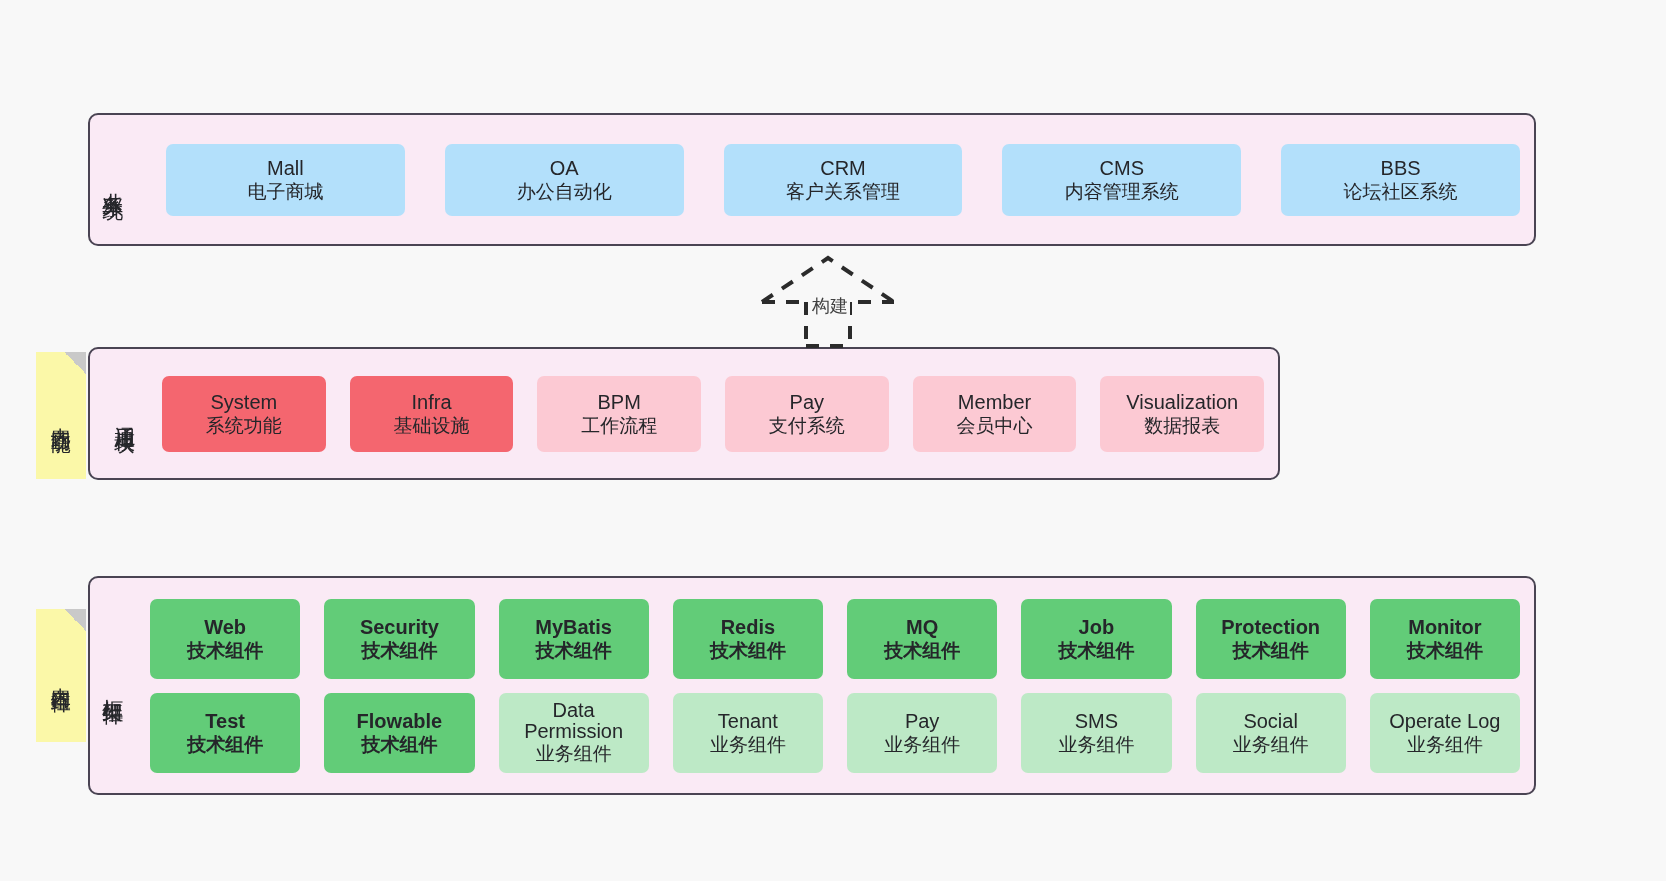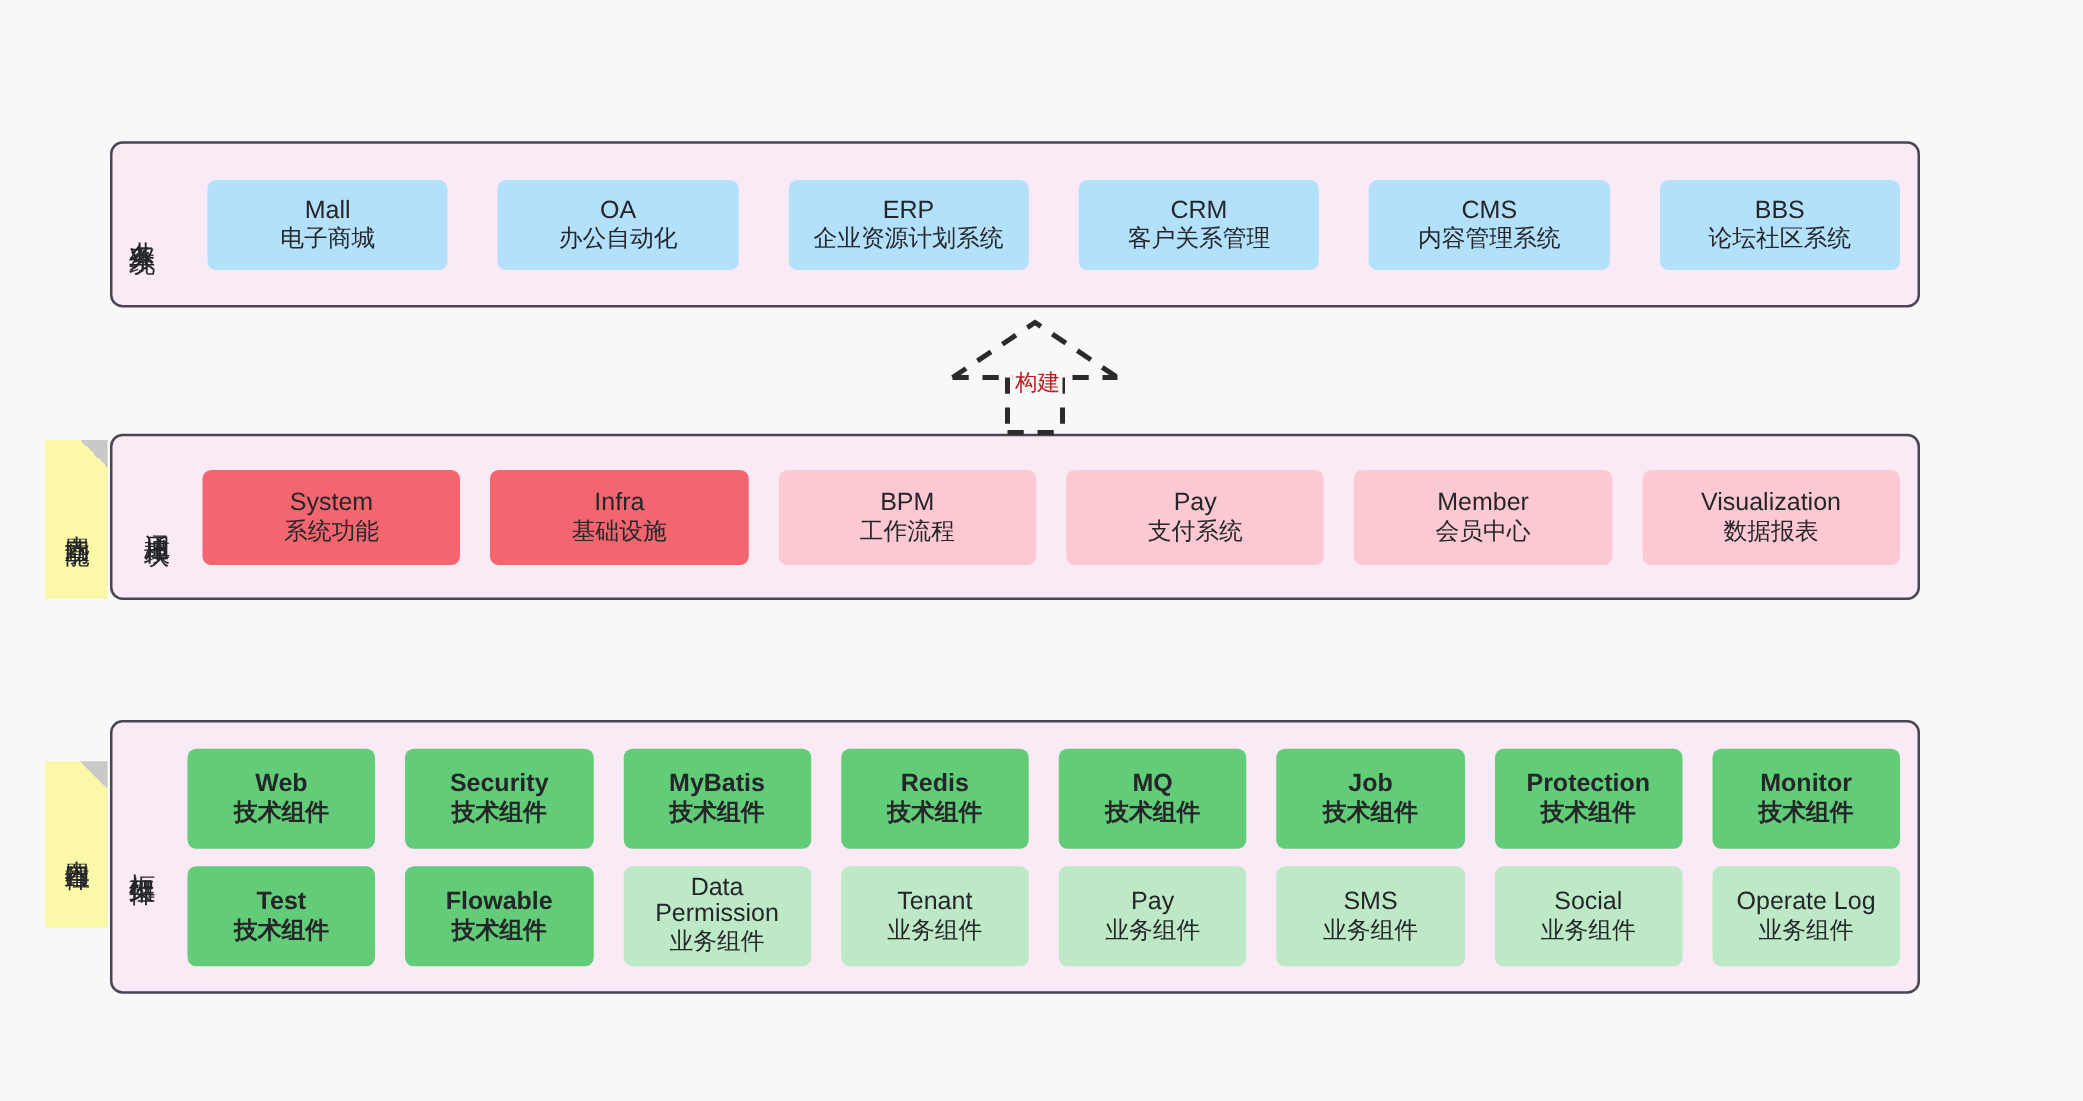--- a/index.html
+++ b/index.html
@@ -100,21 +100,21 @@
   }
 
   
   .connector { position: absolute; z-index: 3; }
   .connector svg { display: block; overflow: visible; }
   .connector .conn-label {
     position: absolute;
     left: 50%;
     transform: translateX(-50%);
     font-size: 18px;
-    color: #b91c1c;
+    color: #404040;
     background: #f8f8f8;
     padding: 0 2px;
     white-space: nowrap;
     font-family: Liberation Serif, serif;
   }
 </style>
 </head>
 <body>
 
 <div id="stage">
@@ -123,24 +123,20 @@
     <div class="band-title">业务系统</div>
     <div class="band-body">
       <div class="row">
         <div class="cell c-blue" style="height:72px;">
           <div class="t1">Mall</div>
           <div class="t2">电子商城</div>
         </div>
         <div class="cell c-blue" style="height:72px;">
           <div class="t1">OA</div>
           <div class="t2">办公自动化</div>
-        </div>
-        <div class="cell c-blue" style="height:72px;">
-          <div class="t1">ERP</div>
-          <div class="t2">企业资源计划系统</div>
         </div>
         <div class="cell c-blue" style="height:72px;">
           <div class="t1">CRM</div>
           <div class="t2">客户关系管理</div>
         </div>
         <div class="cell c-blue" style="height:72px;">
           <div class="t1">CMS</div>
           <div class="t2">内容管理系统</div>
         </div>
         <div class="cell c-blue" style="height:72px;">
@@ -160,21 +156,21 @@
       <path d="M 48 50 L 48 96" fill="none" stroke="#2b2b2b" stroke-width="4" stroke-dasharray="13 11"></path>
       <path d="M 92 50 L 92 96" fill="none" stroke="#2b2b2b" stroke-width="4" stroke-dasharray="13 11"></path>
       <path d="M 48 94 L 92 94" fill="none" stroke="#2b2b2b" stroke-width="4" stroke-dasharray="13 11"></path>
     </svg>
     <span class="conn-label" style="top:42px; left:72px;">构建</span>
   </div>
 
   <div class="note" style="left:36px; top:352px; width:50px; height:127px;">
     <span>内置功能</span>
   </div>
-  <div class="band" id="band-1" style="left:88px; top:347px; width:1448px; height:133px;padding-left:12px;">
+  <div class="band" id="band-1" style="left:88px; top:347px; width:1192px; height:133px;padding-left:12px;">
     <div class="band-title">通用模块</div>
     <div class="band-body">
       <div class="row">
         <div class="cell c-red" style="height:76px;">
           <div class="t1">System</div>
           <div class="t2">系统功能</div>
         </div>
         <div class="cell c-red" style="height:76px;">
           <div class="t1">Infra</div>
           <div class="t2">基础设施</div>

